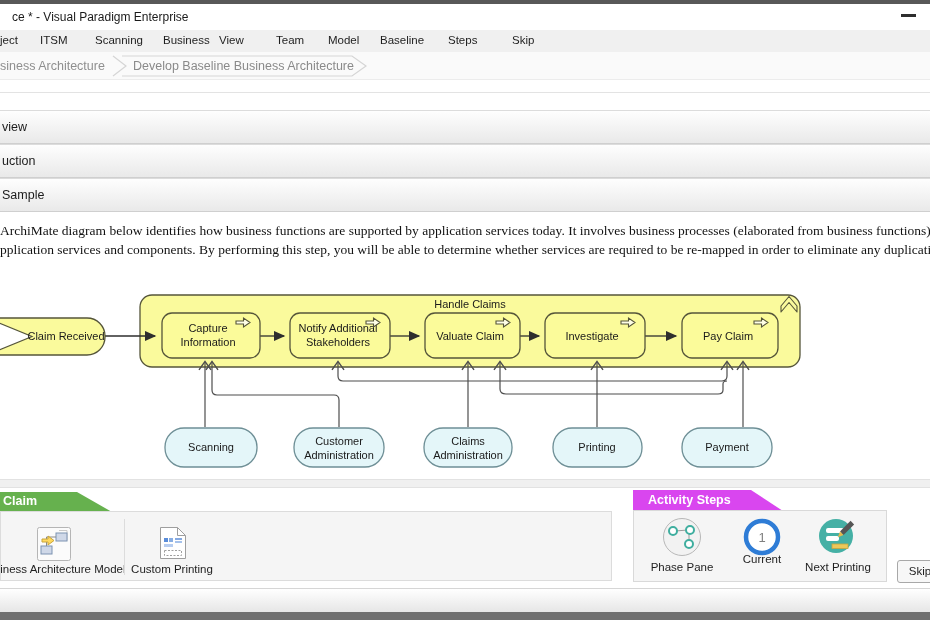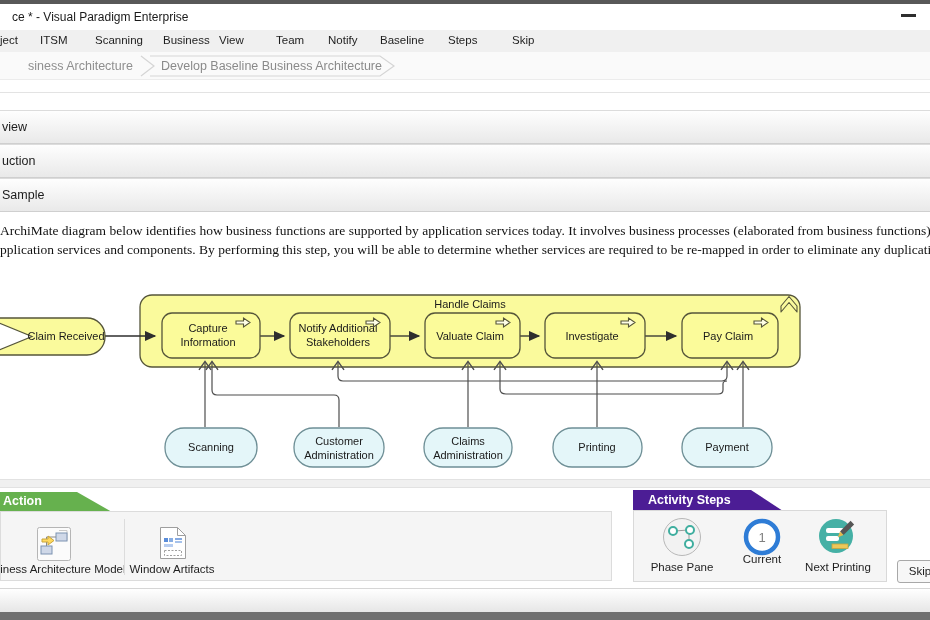--- a/index.html
+++ b/index.html
@@ -7,21 +7,21 @@
           font-family:"Liberation Sans",sans-serif;color:#1a1a1a;}
   
   .topstrip{position:absolute;top:0;left:0;width:930px;height:4px;background:#585858;}
   .titlebar{position:absolute;top:4px;left:0;width:930px;height:26px;background:#ffffff;}
   .title-text{position:absolute;top:6px;left:4px;font-size:12px;color:#1a1a1a;white-space:nowrap;margin-left:8px;}
   .min-btn{position:absolute;top:10px;left:901px;width:15px;height:3px;background:#2e2e2e;}
   
   .menubar{position:absolute;top:30px;left:0;width:930px;height:22px;background:#f0f0f0;}
   .menu-item{position:absolute;top:4px;font-size:11.5px;color:#1e1e1e;white-space:nowrap;}
   
-  .breadbar{position:absolute;top:52px;left:0;width:930px;height:28px;background:#fafafa;border-bottom:1px solid #ececec;box-sizing:border-box;padding-left:28px;}
+  .breadbar{position:absolute;top:52px;left:0;width:930px;height:28px;background:#fafafa;border-bottom:1px solid #ececec;box-sizing:border-box;}
   
   .hline{position:absolute;left:0;width:930px;height:1px;background:#e3e3e3;}
   
   .accordion{position:absolute;left:0;width:930px;height:34px;box-sizing:border-box;
              background:linear-gradient(#fefefe,#e9e9e9);border-top:1px solid #dcdcdc;border-bottom:1px solid #cfcfcf;
              font-size:12.5px;color:#1c1c1c;display:flex;align-items:center;padding-left:2px;}
   
   .desc{position:absolute;top:221px;left:0;width:930px;font-family:"Liberation Serif",serif;
         font-size:13.5px;color:#121212;}
   .desc div{height:19px;line-height:19px;white-space:nowrap;}
@@ -32,21 +32,21 @@
             border-top:1px solid #e2e2e2;border-bottom:1px solid #e2e2e2;box-sizing:border-box;}
   
   .action-tab{position:absolute;top:492px;left:0;width:112px;height:20px;background:#66b14e;
               clip-path:polygon(0 0,77px 0,112px 100%,0 100%);}
   .action-tab span{display:block;padding-left:3px;line-height:19px;font-size:12.5px;font-weight:bold;color:#ffffff;}
   .action-body{position:absolute;top:511px;left:0;width:612px;height:70px;background:#f5f5f5;
                border:1px solid #dcdcdc;box-sizing:border-box;}
   .panel-label{position:absolute;font-size:11.5px;color:#1f1f1f;text-align:center;white-space:nowrap;}
   .vdivider{position:absolute;width:1px;background:#dcdcdc;}
   
-  .activity-tab{position:absolute;top:490px;left:633px;width:150px;height:21px;background:#4c1d95;
+  .activity-tab{position:absolute;top:490px;left:633px;width:150px;height:21px;background:#d946ef;
                 clip-path:polygon(0 0,118px 0,150px 100%,0 100%);}
   .activity-tab span{display:block;padding-left:15px;line-height:20px;font-size:12.5px;font-weight:bold;color:#ffffff;}
   .activity-body{position:absolute;top:510px;left:633px;width:254px;height:72px;background:#f5f5f5;
                  border:1px solid #d9d9d9;box-sizing:border-box;}
   .icon-abs{position:absolute;}
   
   .skip-btn{position:absolute;top:560px;left:897px;width:46px;height:23px;background:#f7f7f7;
             border:1px solid #a8a8a8;border-radius:3px;box-sizing:border-box;
             font-size:11.5px;color:#1f1f1f;text-align:center;line-height:21px;}
   
@@ -65,21 +65,21 @@
     <div class="min-btn"></div>
   </div>
 
   <div class="menubar">
     <div class="menu-item" style="left:0">ject</div>
     <div class="menu-item" style="left:40px">ITSM</div>
     <div class="menu-item" style="left:95px">Scanning</div>
     <div class="menu-item" style="left:163px">Business</div>
     <div class="menu-item" style="left:219px">View</div>
     <div class="menu-item" style="left:276px">Team</div>
-    <div class="menu-item" style="left:328px">Notify</div>
+    <div class="menu-item" style="left:328px">Model</div>
     <div class="menu-item" style="left:380px">Baseline</div>
     <div class="menu-item" style="left:448px">Steps</div>
     <div class="menu-item" style="left:512px">Skip</div>
   </div>
 
   <div class="breadbar">
     <svg width="930" height="28">
       <text x="0" y="18" font-size="12.5" fill="#8f8f8f">siness Architecture</text>
       <path d="M113 4 L126 14 L113 24" fill="none" stroke="#d5d5d5" stroke-width="1.2"></path>
       <path d="M122 4 H352 L366 14 L352 24 H122" fill="none" stroke="#d5d5d5" stroke-width="1.2"></path>
@@ -200,21 +200,21 @@
     <g>
       <rect x="682" y="428" width="90" height="39" rx="19" fill="#e4f6f9" stroke="#6e8f96" stroke-width="1.3"></rect>
       <text x="727" y="451" font-size="11" text-anchor="middle" fill="#1a1a1a">Payment</text>
       <text x="727" y="464" font-size="11" text-anchor="middle" fill="#1a1a1a"></text>
     </g>
   </svg>
 
   <div class="splitter"></div>
 
   <div class="action-tab">
-    <span>Action</span>
+    <span>Claim</span>
   </div>
   <div class="action-body">
     <svg class="icon-abs" style="left:36px;top:15px" width="34" height="34">
       <rect x="0.5" y="0.5" width="33" height="33" rx="2" fill="#fbfbfb" stroke="#b5b5b5"></rect>
       <path d="M22,3.5 h8 v10" fill="none" stroke="#c9c9c9"></path>
       <rect x="19" y="6" width="11" height="8" fill="#cfd8e8" stroke="#7d93b2"></rect>
       <rect x="4" y="19" width="11" height="8" fill="#cfd8e8" stroke="#7d93b2"></rect>
       <path d="M9.5,19 V10 H19" fill="none" stroke="#8a8a8a"></path>
       <path d="M5,12 h6 v-3 l6,4.5 l-6,4.5 v-3 H5 Z" fill="#ffd95e" stroke="#c9a53a"></path>
     </svg>
@@ -223,21 +223,21 @@
     <svg class="icon-abs" style="left:159px;top:15px" width="26" height="32">
       <path d="M0.5,0.5 H17.5 L25.5,8.5 V31.5 H0.5 Z" fill="#ffffff" stroke="#9e9e9e"></path>
       <path d="M17.5,0.5 V8.5 H25.5" fill="none" stroke="#9e9e9e"></path>
       <rect x="4" y="11" width="4" height="4" fill="#5b8dd9"></rect>
       <rect x="9" y="11" width="4" height="4" fill="#88aee4"></rect>
       <line x1="15" y1="12" x2="22" y2="12" stroke="#5b8dd9" stroke-width="1.5"></line>
       <line x1="15" y1="15" x2="22" y2="15" stroke="#88aee4" stroke-width="1.5"></line>
       <rect x="4" y="17" width="9" height="3" fill="#b7cdf0"></rect>
       <rect x="4.5" y="23.5" width="17" height="5" fill="none" stroke="#9e9e9e" stroke-dasharray="2,1.5"></rect>
     </svg>
-    <div class="panel-label" style="left:123px;top:51px;width:96px">Window Artifacts</div>
+    <div class="panel-label" style="left:123px;top:51px;width:96px">Custom Printing</div>
   </div>
 
   <div class="activity-tab">
     <span>Activity Steps</span>
   </div>
   <div class="activity-body">
 
     <svg class="icon-abs" style="left:28px;top:6px" width="40" height="40">
       <circle cx="20" cy="20" r="18.5" fill="#f2f2f2" stroke="#b8b8b8"></circle>
       <line x1="13" y1="14" x2="26" y2="13" stroke="#9a9a9a"></line>

